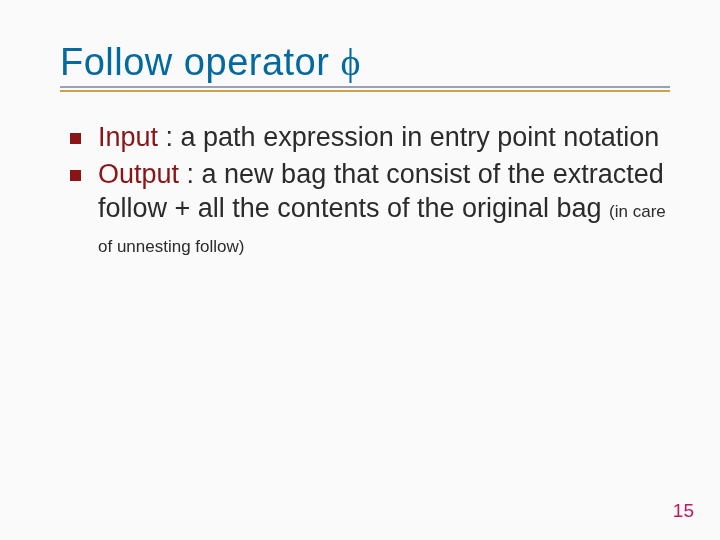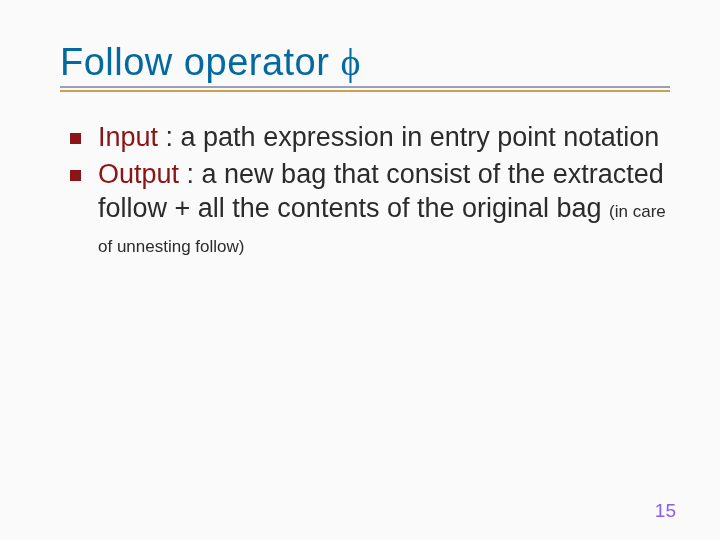--- a/index.html
+++ b/index.html
@@ -48,24 +48,24 @@
     left: 0;
     top: 13px;
     width: 11px;
     height: 11px;
     background: #8a1416;
   }
   .term { color: #8a1416; }
   .small { font-size: 17px; }
   .pagenum {
     position: absolute;
-    right: 44px;
+    right: 26px;
     bottom: 18px;
     font-size: 19px;
-    color: #8b5cf6;
+    color: #be185d;
   }
 </style>
 </head>
 <body>
 
 <div class="slide">
 
   <h1 class="title">
     <span>Follow operator </span><span class="phi">ϕ</span>
   </h1>

